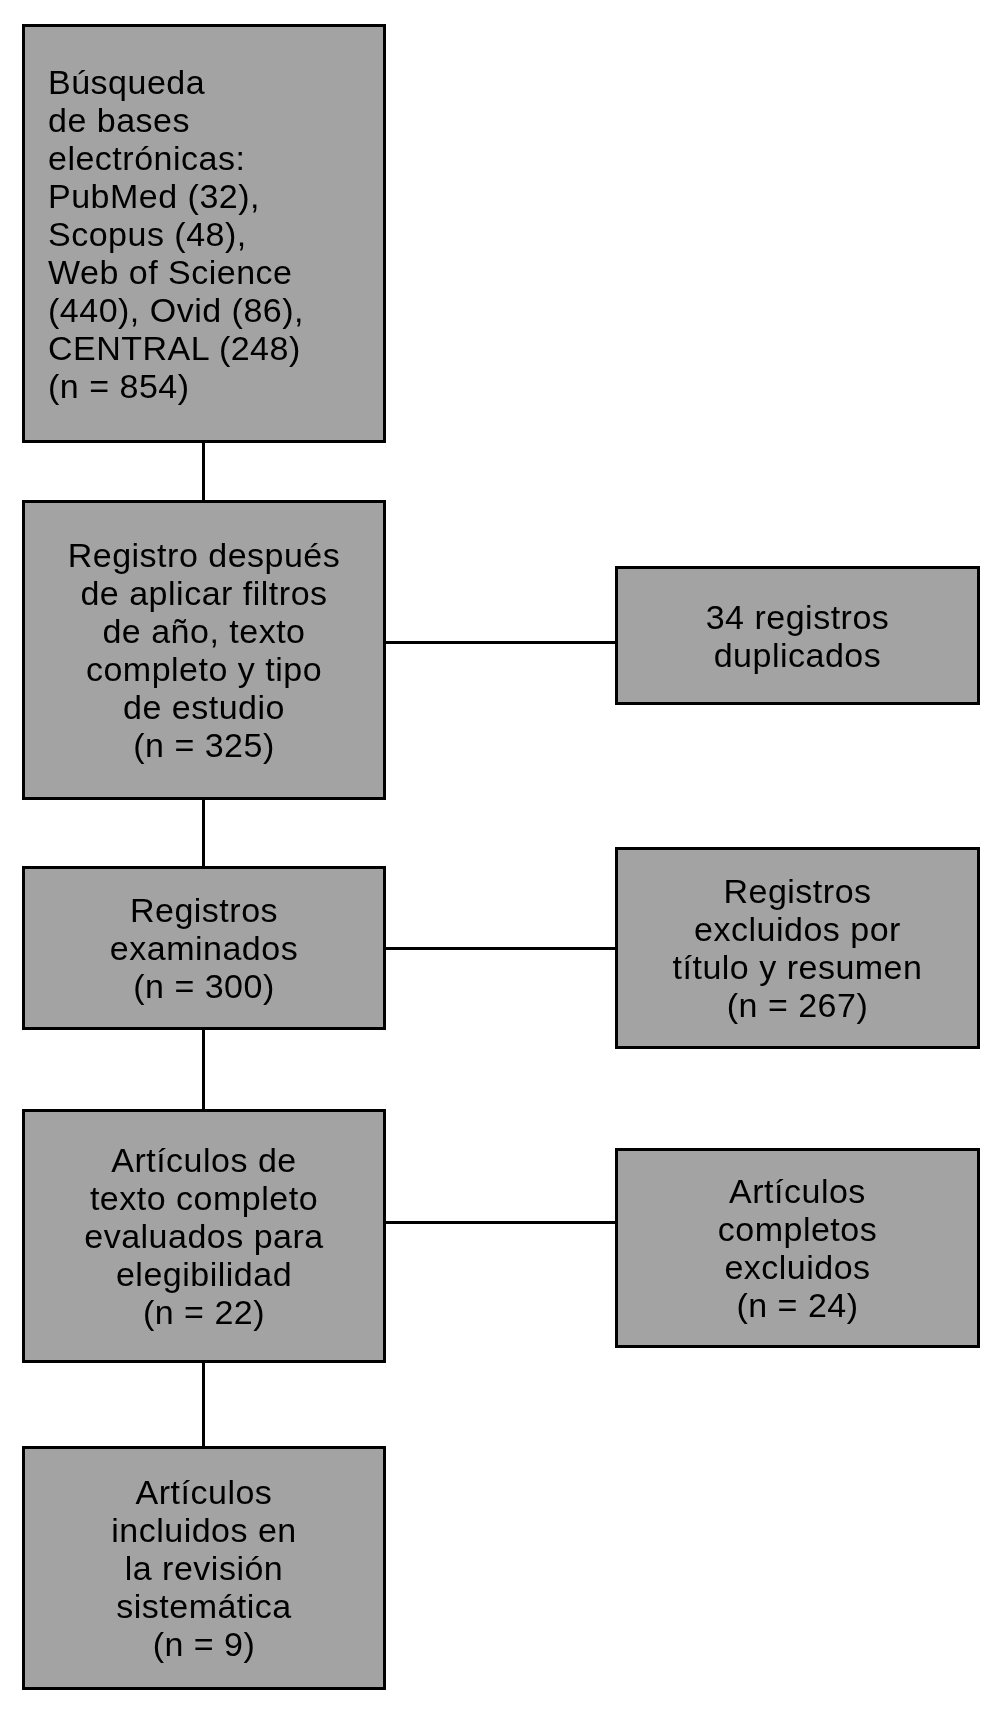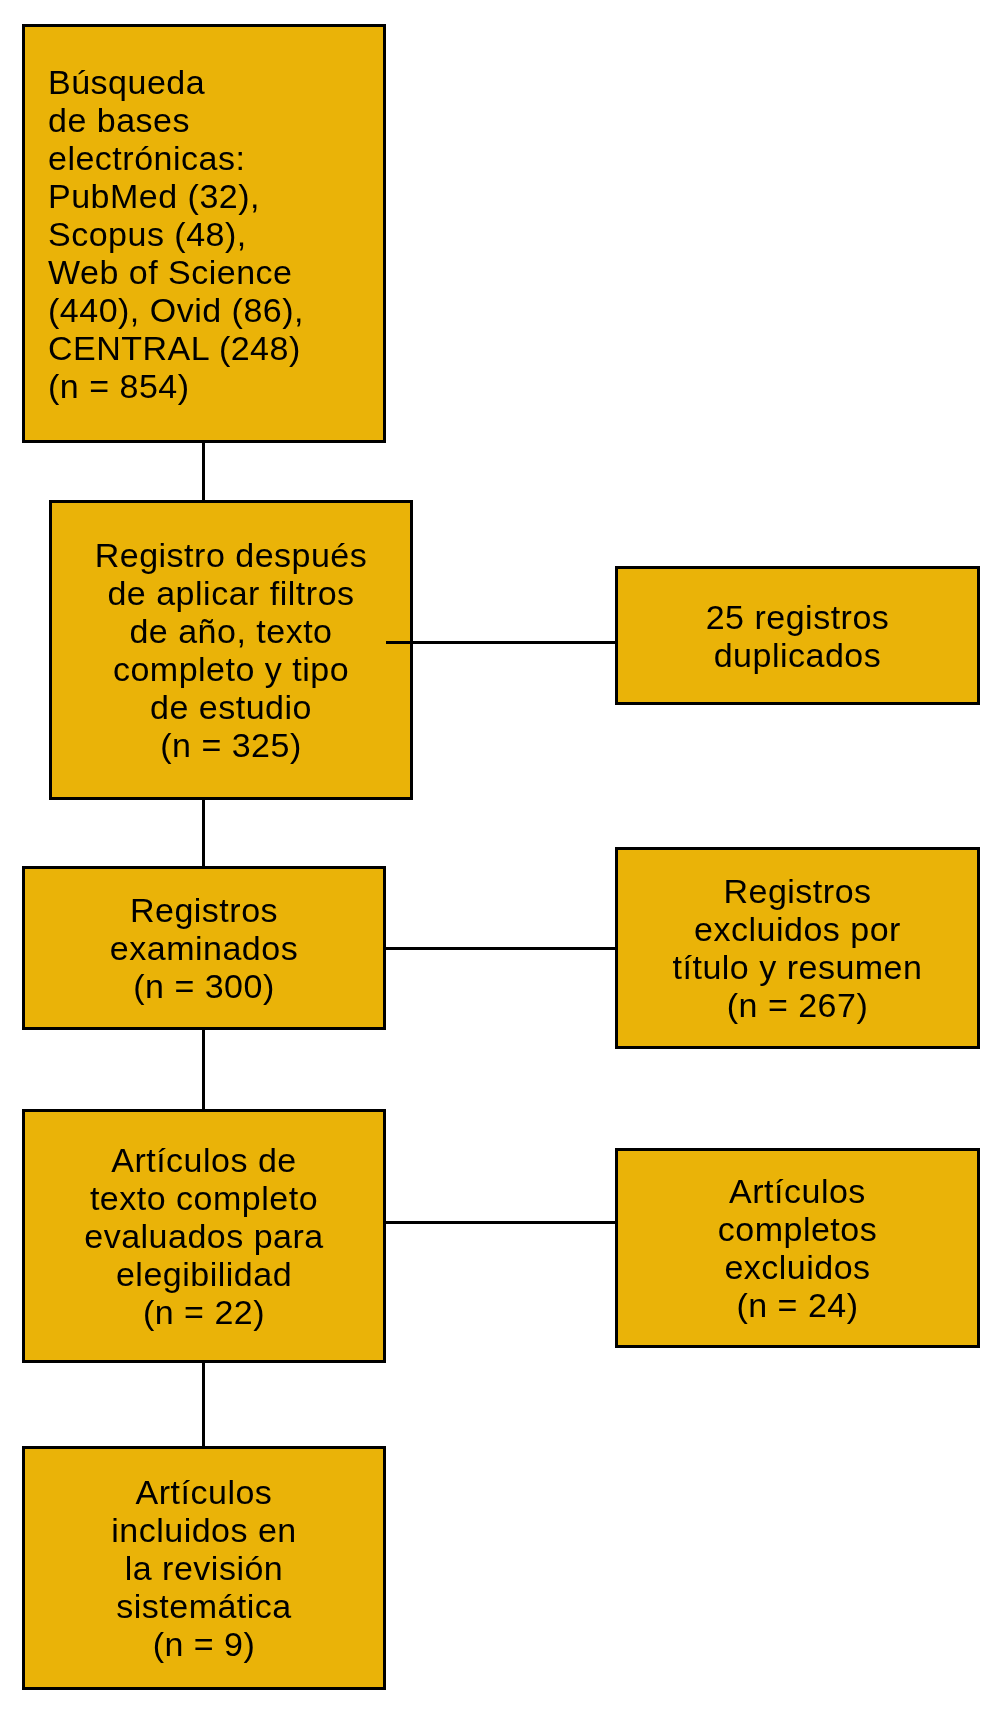--- a/index.html
+++ b/index.html
@@ -12,38 +12,38 @@
     width: 998px;
     height: 1714px;
     background: #ffffff;
     font-family: "Liberation Sans", "DejaVu Sans", sans-serif;
     color: #000000;
   }
   .box {
     position: absolute;
     box-sizing: border-box;
     border: 3px solid #000000;
-    background: #eab308;
+    background: #a3a3a3;
     display: flex;
     align-items: center;
     justify-content: center;
   }
   .txt {
     white-space: pre-line;
     font-size: 34px;
     line-height: 38px;
     text-align: center;
     letter-spacing: 0.5px;
   }
   .txt.left {
     text-align: left;
   }
   
   .b1 { left: 22px; top: 24px;   width: 364px; height: 419px; justify-content: flex-start; padding-left: 23px; }
-  .b2 { left: 22px; top: 500px;  width: 364px; height: 300px; margin-left: 27px; }
+  .b2 { left: 22px; top: 500px;  width: 364px; height: 300px; }
   .b3 { left: 22px; top: 866px;  width: 364px; height: 164px; }
   .b4 { left: 22px; top: 1109px; width: 364px; height: 254px; }
   .b5 { left: 22px; top: 1446px; width: 364px; height: 244px; }
   
   .s1 { left: 615px; top: 566px;  width: 365px; height: 139px; }
   .s2 { left: 615px; top: 847px;  width: 365px; height: 202px; }
   .s3 { left: 615px; top: 1148px; width: 365px; height: 200px; }
   
   .vline {
     position: absolute;
@@ -90,21 +90,21 @@
 de aplicar filtros
 de año, texto
 completo y tipo
 de estudio
 (n = 325)</span>
   </div>
 
   <div class="hline h1"></div>
 
   <div class="box s1">
-    <span class="txt">25 registros
+    <span class="txt">34 registros
 duplicados</span>
   </div>
 
   <div class="vline v2"></div>
 
   <div class="box b3">
     <span class="txt">Registros
 examinados
 (n = 300)</span>
   </div>

